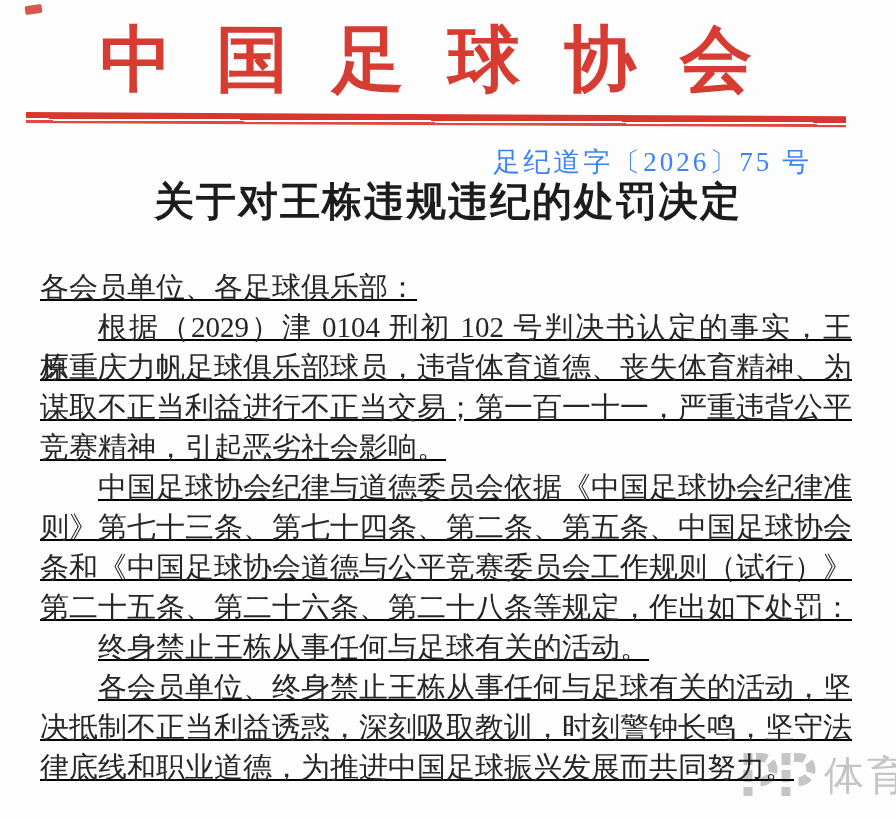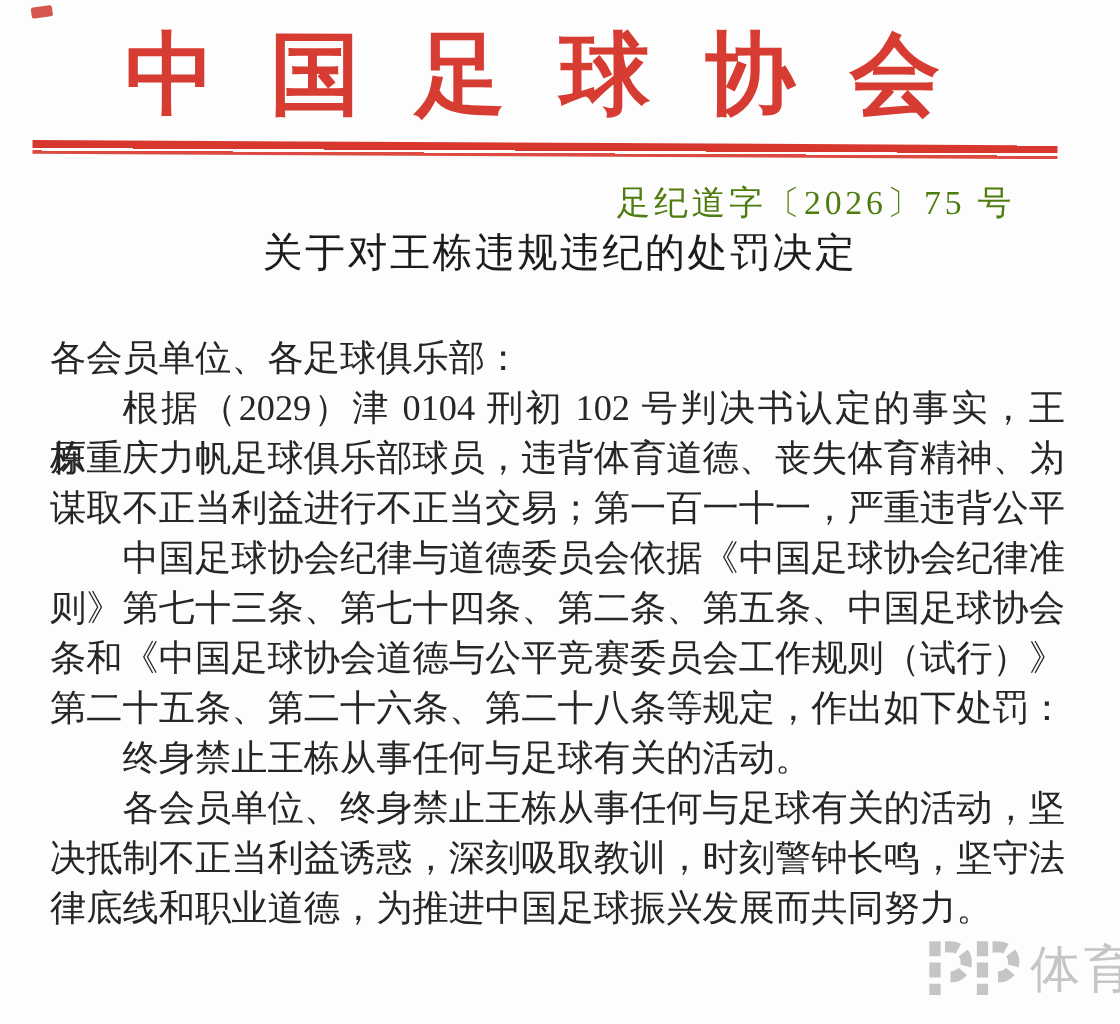--- a/index.html
+++ b/index.html
@@ -19,30 +19,30 @@
     font-size:72px;line-height:92px;font-weight:bold;
     letter-spacing:44px;white-space:nowrap;
   }
   .rule{
     position:absolute;top:112px;left:26px;width:820px;height:11px;
     background:linear-gradient(to bottom,#d8372e 0 58%,#fdfdfd 58% 76%,#dd4a41 76% 100%);
     transform:rotate(0.3deg);transform-origin:left center;
   }
   .doc-no{
     position:absolute;top:146px;right:84px;
-    font-size:27px;line-height:32px;color:#4d7c0f;letter-spacing:3px;
+    font-size:27px;line-height:32px;color:#3b82f6;letter-spacing:3px;
     white-space:nowrap;
   }
   .doc-title{
     position:absolute;top:176px;left:0;width:100%;
-    text-align:center;font-size:32px;line-height:52px;font-weight:normal;
+    text-align:center;font-size:40px;line-height:52px;font-weight:bold;
     color:#1c1c1c;letter-spacing:2px;white-space:nowrap;
   }
   .doc-body{
-    position:absolute;top:267px;left:40px;width:812px;z-index:2;
+    position:absolute;top:267px;left:40px;width:812px;z-index:2;text-decoration:underline;
   }
   .line{
     height:40px;line-height:40px;font-size:29px;color:#262626;
     text-align:justify;overflow:visible;white-space:nowrap;
   }
   .line.fill{text-align-last:justify;text-justify:inter-character;white-space:normal;height:40px;}
   .line.indent{text-indent:58px;}
   .watermark{
     position:absolute;left:741px;top:748px;z-index:1;
     display:flex;align-items:center;gap:1px;color:#c5c5c5;
@@ -66,20 +66,21 @@
 
   <div class="doc-no">足纪道字〔2026〕75 号</div>
 
   <div class="doc-title">关于对王栋违规违纪的处罚决定</div>
 
   <div class="doc-body">
       <div class="line">各会员单位、各足球俱乐部：</div>
       <div class="line indent fill">根据（2029）津 0104 刑初 102 号判决书认定的事实，王栋，</div>
       <div class="line fill">原重庆力帆足球俱乐部球员，违背体育道德、丧失体育精神、为</div>
       <div class="line fill">谋取不正当利益进行不正当交易；第一百一十一，严重违背公平</div>
+      <div class="line">竞赛精神，引起恶劣社会影响。</div>
       <div class="line indent fill">中国足球协会纪律与道德委员会依据《中国足球协会纪律准</div>
       <div class="line fill">则》第七十三条、第七十四条、第二条、第五条、中国足球协会</div>
       <div class="line fill">条和《中国足球协会道德与公平竞赛委员会工作规则（试行）》</div>
       <div class="line fill">第二十五条、第二十六条、第二十八条等规定，作出如下处罚：</div>
       <div class="line indent">终身禁止王栋从事任何与足球有关的活动。</div>
       <div class="line indent fill">各会员单位、终身禁止王栋从事任何与足球有关的活动，坚</div>
       <div class="line fill">决抵制不正当利益诱惑，深刻吸取教训，时刻警钟长鸣，坚守法</div>
       <div class="line">律底线和职业道德，为推进中国足球振兴发展而共同努力。</div>
     </div>
 

